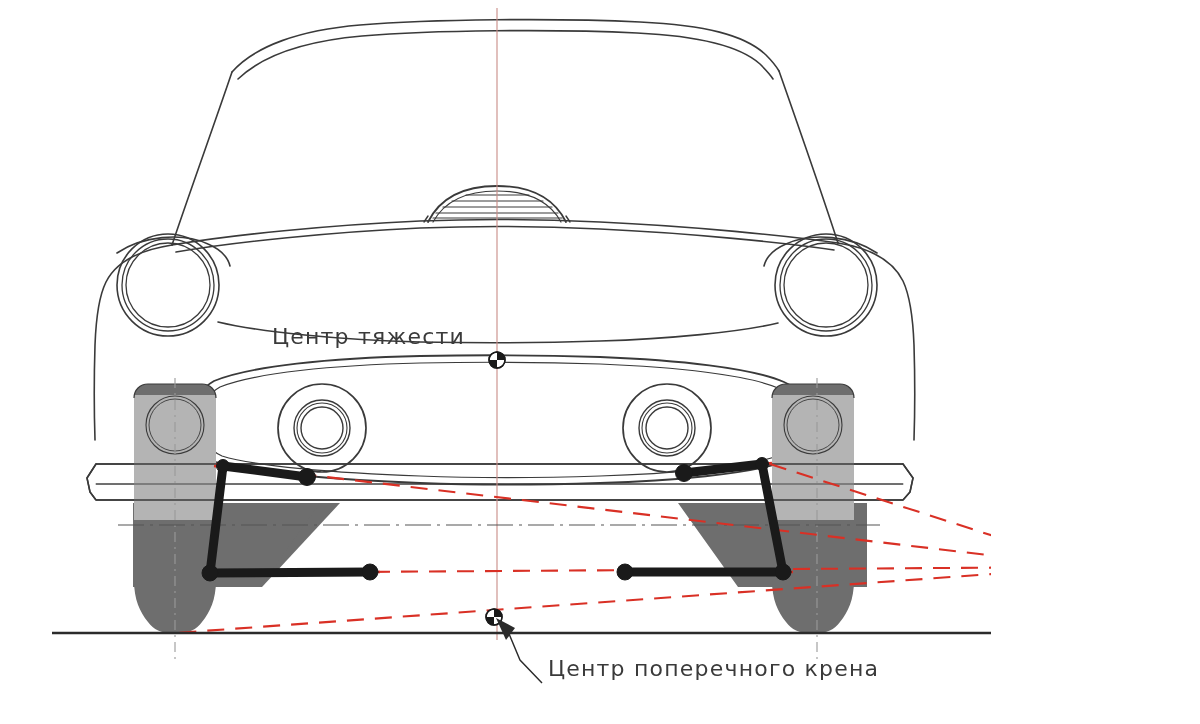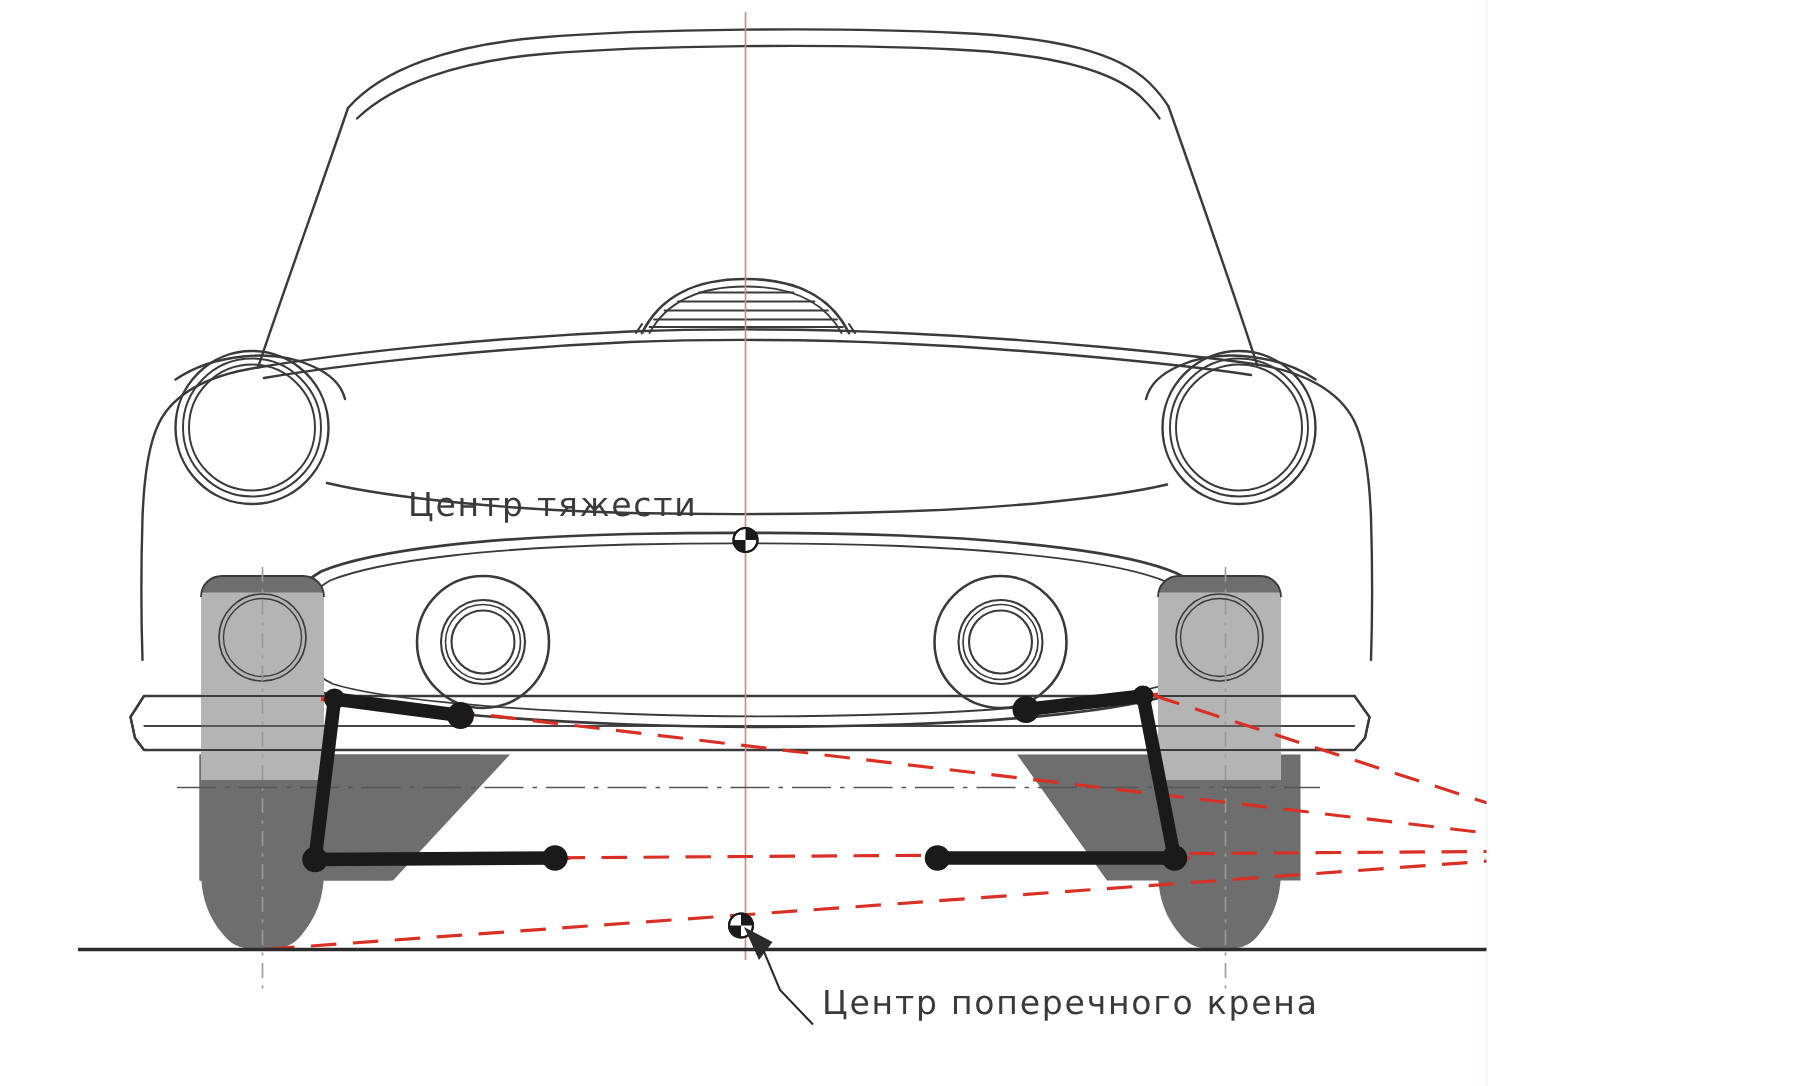--- a/index.html
+++ b/index.html
@@ -8,21 +8,21 @@
     padding: 0;
     background: #ffffff;
   }
   body {
     font-family: "Liberation Sans", sans-serif;
   }
   #stage {
     position: relative;
     width: 991px;
     height: 724px;
-    background: #5eead4;
+    background: #a16207;
     overflow: hidden;
   }
   #stage svg {
     position: absolute;
     top: 0;
     left: 0;
     display: block;
   }
   .label-text {
     font-family: "DejaVu Sans", "Liberation Sans", sans-serif;

